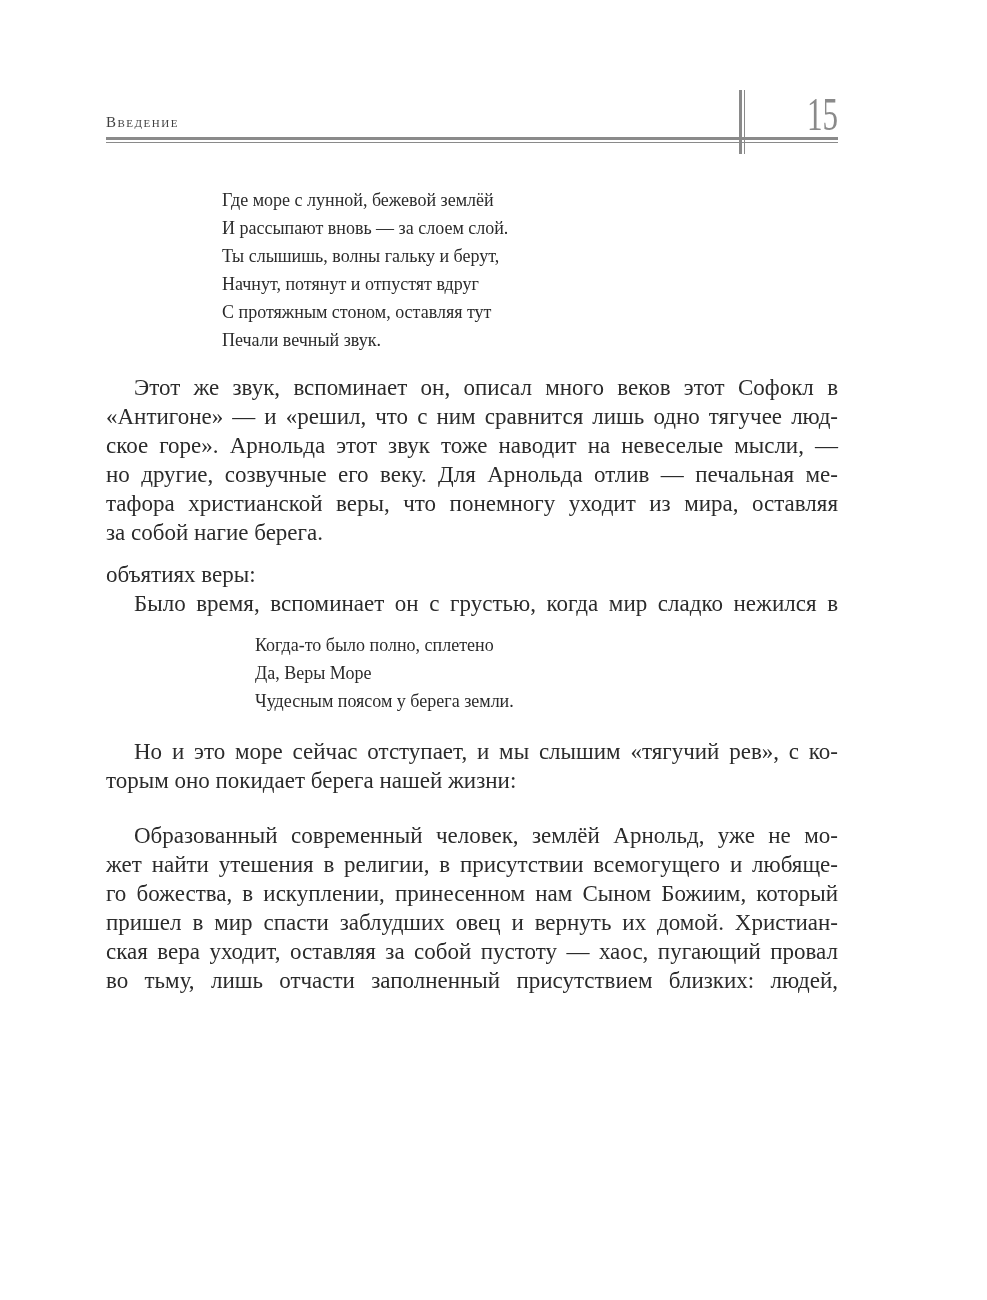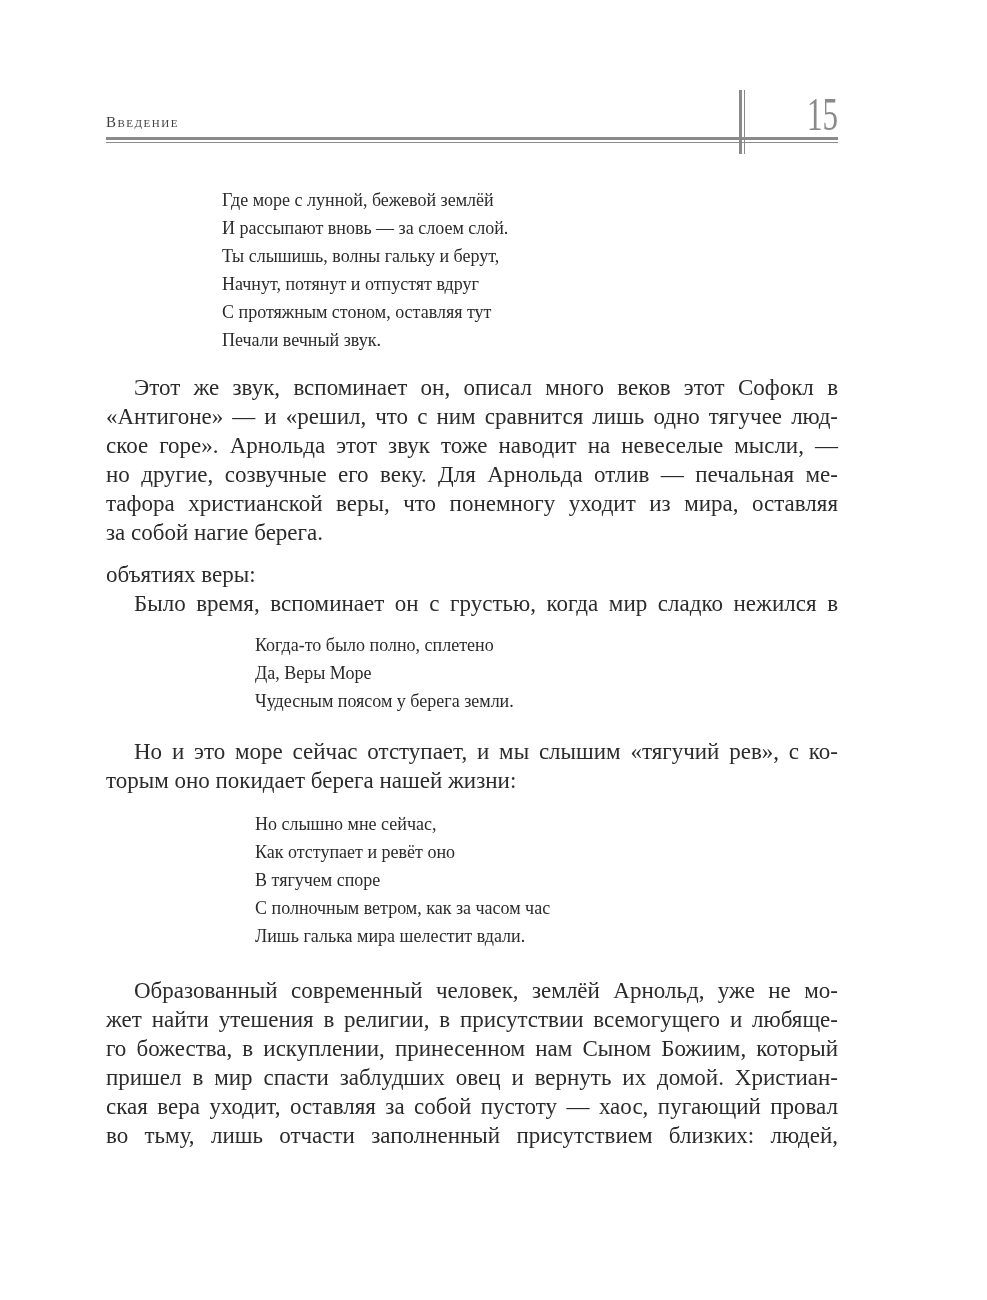--- a/index.html
+++ b/index.html
@@ -116,27 +116,20 @@
       <div class="pline">Когда-то было полно, сплетено</div>
       <div class="pline">Да, Веры Море</div>
       <div class="pline">Чудесным поясом у берега земли.</div>
     </div>
 
     <div id="para3" class="para">
       <div class="bline j first">Но и это море сейчас отступает, и мы слышим «тягучий рев», с ко-</div>
       <div class="bline">торым оно покидает берега нашей жизни:</div>
     </div>
 
-    <div id="poem3" class="poem">
-      <div class="pline">Но слышно мне сейчас,</div>
-      <div class="pline">Как отступает и ревёт оно</div>
-      <div class="pline">В тягучем споре</div>
-      <div class="pline">С полночным ветром, как за часом час</div>
-      <div class="pline">Лишь галька мира шелестит вдали.</div>
-    </div>
 
     <div id="para4" class="para">
       <div class="bline j first">Образованный современный человек, землёй Арнольд, уже не мо-</div>
       <div class="bline j">жет найти утешения в религии, в присутствии всемогущего и любяще-</div>
       <div class="bline j">го божества, в искуплении, принесенном нам Сыном Божиим, который</div>
       <div class="bline j">пришел в мир спасти заблудших овец и вернуть их домой. Христиан-</div>
       <div class="bline j">ская вера уходит, оставляя за собой пустоту — хаос, пугающий провал</div>
       <div class="bline j">во тьму, лишь отчасти заполненный присутствием близких: людей,</div>
     </div>
 

